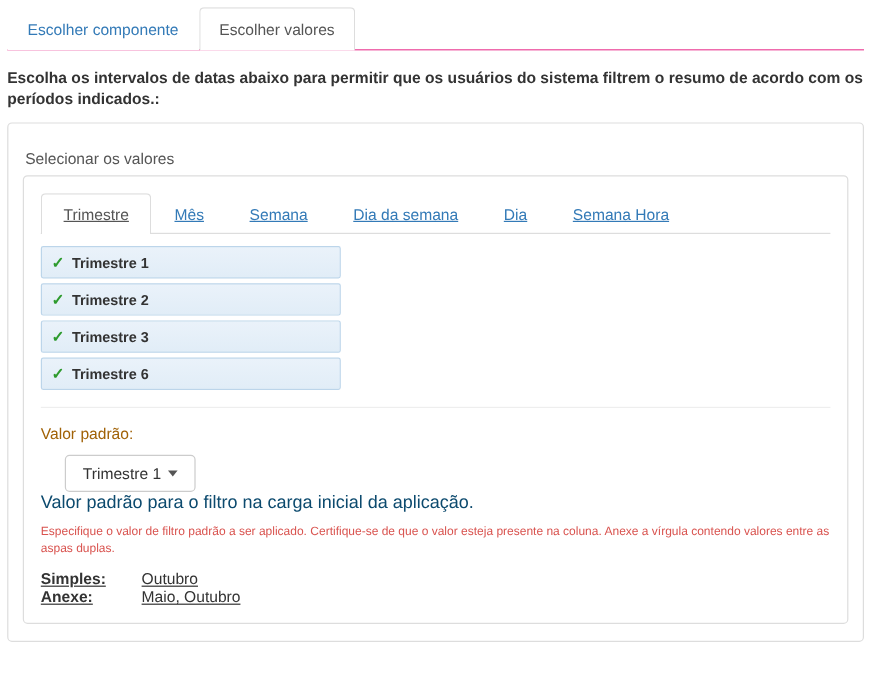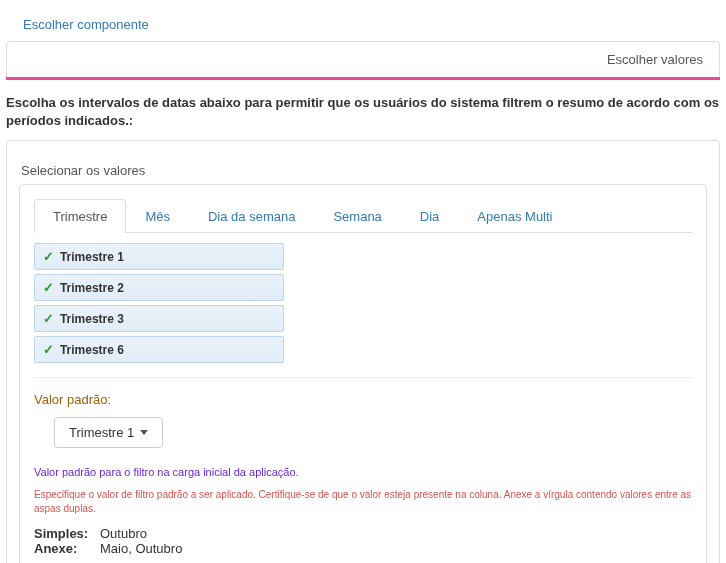--- a/index.html
+++ b/index.html
@@ -7,22 +7,21 @@
     margin: 0;
     padding: 6px;
     font-family: Arial, Helvetica, sans-serif;
     font-size: 13px;
     color: #333;
     background: #fff;
     width: 726px;
   }
   .outer-tabs {
     display: flex;
-    border-bottom: 4px solid #ec4899;
-    flex-direction: column;
+    border-bottom: 1px solid #ec4899;
   }
   .outer-tab {
     padding: 10px 16px;
     border: 1px solid transparent;
     border-bottom: none;
     cursor: pointer;
     color: #337ab7;
     background: #fff;
     margin-bottom: -1px;
     border-radius: 4px 4px 0 0;
@@ -61,20 +60,21 @@
   }
   .inner-tab {
     padding: 9px 18px;
     border: 1px solid transparent;
     border-bottom: none;
     margin-bottom: -1px;
     color: #337ab7;
     cursor: pointer;
     border-radius: 4px 4px 0 0;
     font-size: 13px;
+    text-decoration: underline;
   }
   .inner-tab.active {
     border-color: #ddd;
     color: #555;
     background: #fff;
   }
   .value-list {
     margin-top: 10px;
     margin-bottom: 8px;
   }
@@ -121,60 +121,60 @@
     cursor: pointer;
     margin-left: 20px;
   }
   .caret {
     width: 0; height: 0;
     border-left: 4px solid transparent;
     border-right: 4px solid transparent;
     border-top: 5px solid #555;
   }
   .help-text {
-    margin-top: 18px;
-    font-size: 11px;
-    color: #6d28d9;
+    margin-top: 0;
+    font-size: 15px;
+    color: #0c4a6e;
   }
   .warning-text {
     margin-top: 10px;
     font-size: 10px;
     color: #d9534f;
     line-height: 1.4;
   }
   .examples {
     margin-top: 10px;
     font-size: 13px;
     color: #333;
   }
-  .examples .row { display:flex; gap:6px; }
+  .examples .row { display:flex; gap:24px;text-decoration:underline; }
   .examples .lbl { font-weight:bold; width:60px; }
 </style>
 </head>
 <body>
 
 <div class="outer-tabs">
   <div class="outer-tab">Escolher componente</div>
   <div class="outer-tab active">Escolher valores</div>
 </div>
 
 <div class="instruction">Escolha os intervalos de datas abaixo para permitir que os usuários do sistema filtrem o resumo de acordo com os períodos indicados.:</div>
 
 <div class="fieldset">
   <div class="fieldset-legend">Selecionar os valores</div>
 
   <div class="panel">
 
     <div class="inner-tabs">
       <div class="inner-tab active">Trimestre</div>
       <div class="inner-tab">Mês</div>
+      <div class="inner-tab">Semana</div>
       <div class="inner-tab">Dia da semana</div>
-      <div class="inner-tab">Semana</div>
       <div class="inner-tab">Dia</div>
-      <div class="inner-tab">Apenas Multi</div>
+      <div class="inner-tab">Semana Hora</div>
     </div>
 
     <div class="value-list">
       <div class="value-item">
         <span class="check">✓</span>
         <span>Trimestre 1</span>
       </div>
       <div class="value-item">
         <span class="check">✓</span>
         <span>Trimestre 2</span>

